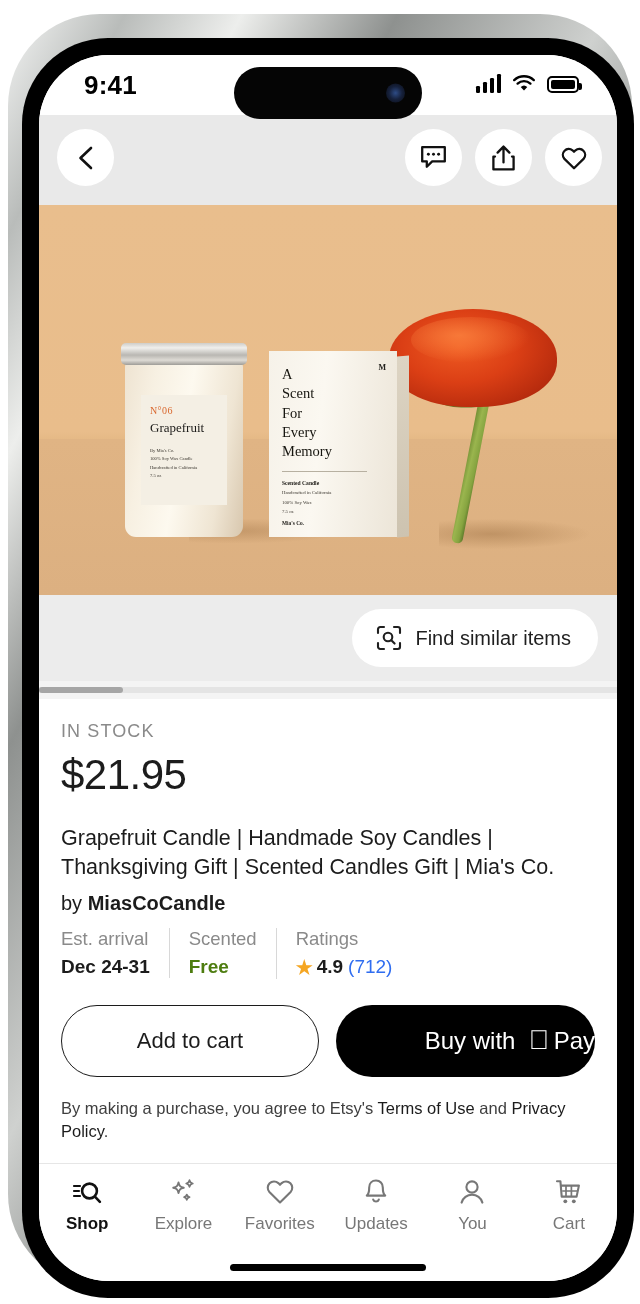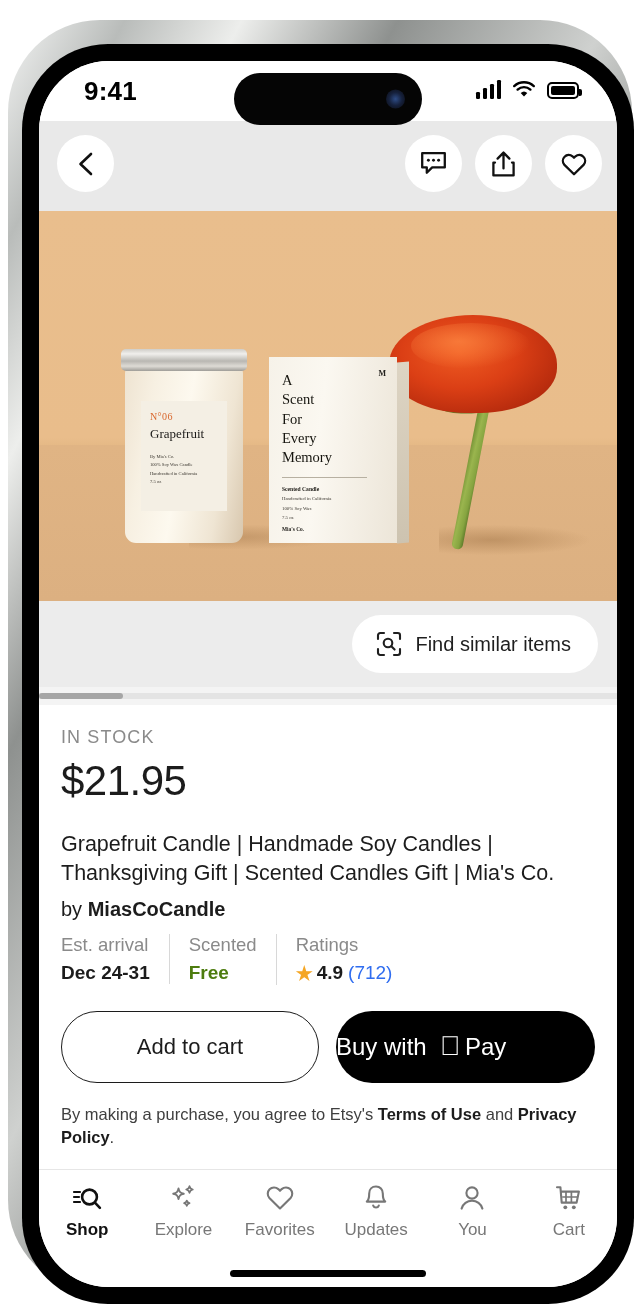--- a/index.html
+++ b/index.html
@@ -1,21 +1,21 @@
 <!DOCTYPE html>
 <html><head>
 <meta charset="utf-8">
 <style>
   * { margin:0; padding:0; box-sizing:border-box; }
   html,body { width:640px; height:1304px; background:#ffffff; overflow:hidden; }
   body { font-family:"Liberation Sans", sans-serif; -webkit-font-smoothing:antialiased; }
 
   
   #device-frame{
-    position:absolute; left:8px; top:20px; width:624px; height:1272px;
+    position:absolute; left:8px; top:14px; width:624px; height:1272px;
     border-radius:92px;
     background:linear-gradient(118deg,#f3f4f3 0%,#b9bcba 9%,#edeeec 18%,#8e918f 30%,#cfd1cf 46%,#7f8280 60%,#dcdedc 74%,#a4a7a5 88%,#eceeec 100%);
     padding:6px;
   }
   #device-bezel{
     position:absolute; left:14px; top:24px; width:612px; height:1260px;
     border-radius:86px; background:#000;
   }
   #screen{
     position:absolute; left:31px; top:41px; width:578px; height:1226px;
@@ -177,26 +177,26 @@
   .review-count{ color:#2f6df0; font-weight:400; margin-left:5px; }
 
   #cta-row{ margin-top:26px; display:flex; gap:17px; }
   #add-to-cart{
     flex:0 0 258px; height:72px; border-radius:36px; border:1.6px solid #1c1c1c;
     background:#fff; color:#1c1c1c; font-size:22px; font-weight:500;
     display:flex; align-items:center; justify-content:center;
   }
   #buy-with-apple-pay{
     flex:1; height:72px; border-radius:36px; background:#000; color:#fff;
-    font-size:24px; font-weight:500; display:flex; align-items:center; justify-content:flex-start; gap:4px;
+    font-size:24px; font-weight:500; display:flex; align-items:center; justify-content:flex-end; gap:4px;
   }
   .apple-logo{ font-size:27px; margin:0 1px 0 9px; line-height:1; }
 
   #legal{ margin-top:20px; font-size:16.5px; line-height:1.42; color:#3f3f3f; }
-  #legal b{ font-weight:700; color:#1c1c1c; }
+  #legal b{ font-weight:400; color:#1c1c1c; }
 
   
   #tab-bar{
     position:absolute; left:0; bottom:0; width:578px; height:118px;
     background:#fff; border-top:1px solid #e6e6e6; display:flex; align-items:flex-start;
   }
   .tab-item{ flex:1; padding-top:13px; display:flex; flex-direction:column; align-items:center; gap:7px; }
   .tab-label{ font-size:17px; color:#777; }
   .tab-item.active .tab-label{ color:#111; font-weight:700; }
   .tab-icon{ height:30px; display:flex; align-items:center; justify-content:center; }

